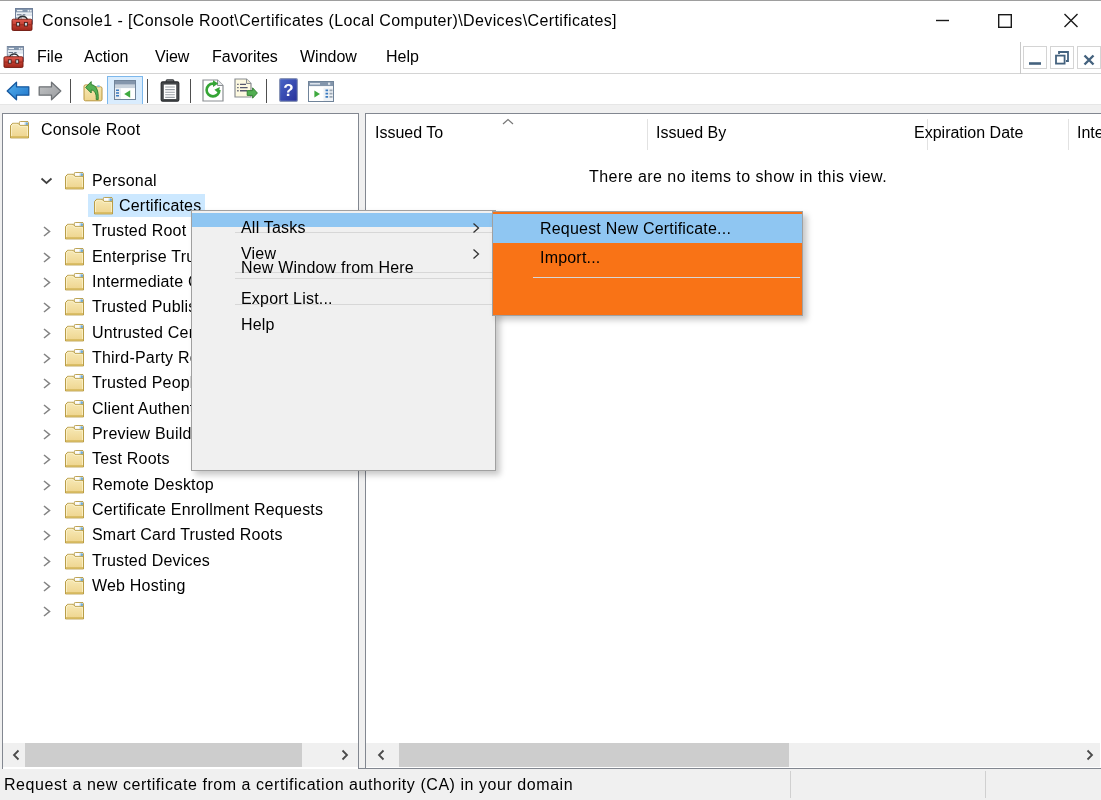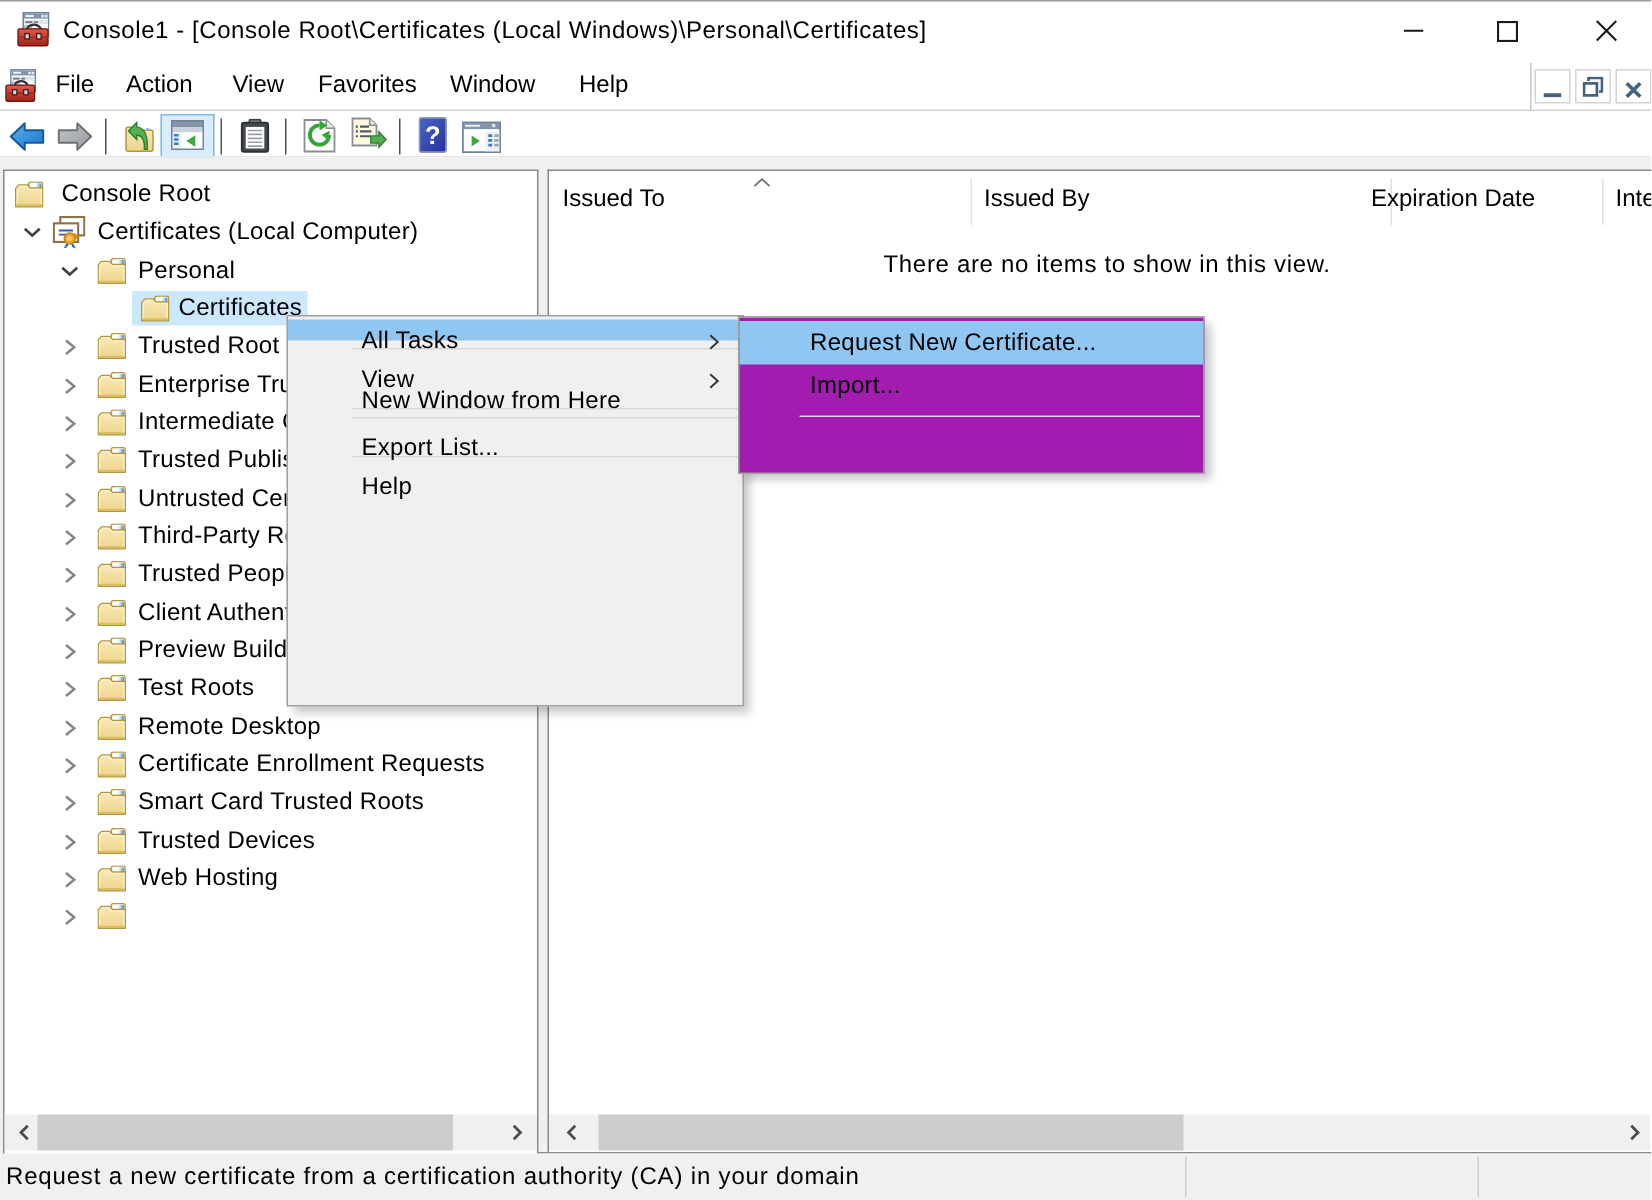--- a/index.html
+++ b/index.html
@@ -27,21 +27,21 @@
 .sarr{position:absolute;top:6px}
 
 #status{left:0;top:769px;width:1101px;height:31px;background:#f0f0f0}
 .ssep{position:absolute;top:2px;width:1px;height:27px;background:#d0d0d0}
 
 #cmenu{left:191px;top:210px;width:305px;height:261px;background:#f0f0f0;border:1px solid #a0a0a0;box-shadow:4px 4px 6px rgba(0,0,0,.22);padding:2px 0}
 .mi{position:relative;height:14px;line-height:29.6px;padding-left:49px;white-space:nowrap;letter-spacing:0.2px}
 .mi.hl{background:#8fc6f2}
 .msep{border-top:1px solid #d7d7d7;margin:5.3px 2px 5.3px 43px;height:0}
 .marr{position:absolute;top:9px}
-#smenu{left:492px;top:211px;width:311px;height:105px;background:#a21caf;border:1px solid #a0a0a0;box-shadow:4px 4px 6px rgba(0,0,0,.22);padding:2px 0}
+#smenu{left:492px;top:211px;width:311px;height:105px;background:#f97316;border:1px solid #a0a0a0;box-shadow:4px 4px 6px rgba(0,0,0,.22);padding:2px 0}
 #smenu .mi{height:29px;line-height:29px;padding-left:47px}
 #smenu .msep{margin:5px 2px 5px 40px}
 </style></head>
 <body>
 <svg width="0" height="0" style="position:absolute">
     <defs>
 <linearGradient id="gfold" x1="0" y1="0" x2="0" y2="1">
         <stop offset="0" stop-color="#f7e9b6"></stop>
         <stop offset="1" stop-color="#eed48d"></stop>
       </linearGradient>
@@ -84,21 +84,21 @@
 <circle cx="11.5" cy="15" r="1.8" fill="#f8d070"></circle>
 </g>
 </defs>
   </svg>
 
 <div class="a" style="left:0;top:0;width:1101px;height:1px;background:#9e9e9e"></div>
 
 <svg class="a" style="left:11px;top:8px" width="22" height="24" viewBox="0 0 22 24">
     <use href="#i-mmc"></use>
   </svg>
-<div class="a" id="ttext">Console1 - [Console Root\Certificates (Local Windows)\Personal\Certificates]</div>
+<div class="a" id="ttext">Console1 - [Console Root\Certificates (Local Computer)\Devices\Certificates]</div>
 <svg class="a" style="left:936px;top:19px" width="13" height="3" viewBox="0 0 13 3">
     <path d="M0 1.5 H13" stroke="#1a1a1a" stroke-width="1.4"></path>
   </svg>
 <svg class="a" style="left:997px;top:13px" width="16" height="16" viewBox="0 0 16 16">
     <rect x="1.7" y="1.7" width="12.6" height="12.6" fill="none" stroke="#1a1a1a" stroke-width="1.4"></rect>
   </svg>
 <svg class="a" style="left:1063px;top:13px" width="16" height="15" viewBox="0 0 16 15">
     <path d="M1.5 1 L14.5 14 M14.5 1 L1.5 14" stroke="#1a1a1a" stroke-width="1.4"></path>
   </svg>
 
@@ -192,29 +192,20 @@
 </div>
 
 <div class="a" id="work"></div>
 
 <div class="a" id="lpane">
 <div class="trow" style="top:3.0px">
       <svg class="ti" style="left:7px;top:4px" width="19" height="18" viewBox="0 0 19 18">
         <use href="#i-folder"></use>
       </svg>
       <span class="tl" style="left:38px">Console Root</span>
-    </div>
-<div class="trow" style="top:28.3px">
-      <svg class="ti" style="left:12px;top:9px" width="13" height="8" viewBox="0 0 13 8">
-        <path d="M1.5 1.5 L6.5 6 L11.5 1.5" fill="none" stroke="#404040" stroke-width="1.7"></path>
-      </svg>
-      <svg class="ti" style="left:32px;top:2px" width="22" height="22" viewBox="0 0 22 22">
-        <use href="#i-cert"></use>
-      </svg>
-      <span class="tl" style="left:62px">Certificates (Local Computer)</span>
     </div>
 <div class="trow" style="top:53.7px">
       <svg class="ti" style="left:37px;top:9px" width="13" height="8" viewBox="0 0 13 8">
         <path d="M1.5 1.5 L6.5 6 L11.5 1.5" fill="none" stroke="#404040" stroke-width="1.7"></path>
       </svg>
       <svg class="ti" style="left:62px;top:4px" width="19" height="18" viewBox="0 0 19 18">
         <use href="#i-folder"></use>
       </svg>
       <span class="tl" style="left:89px">Personal</span>
     </div>

